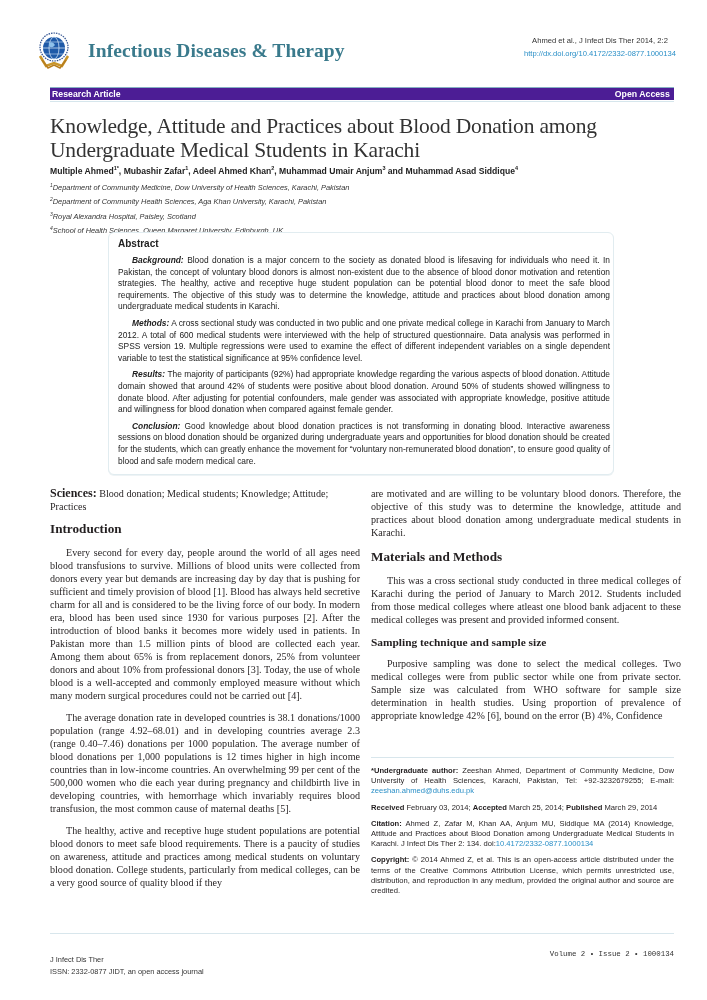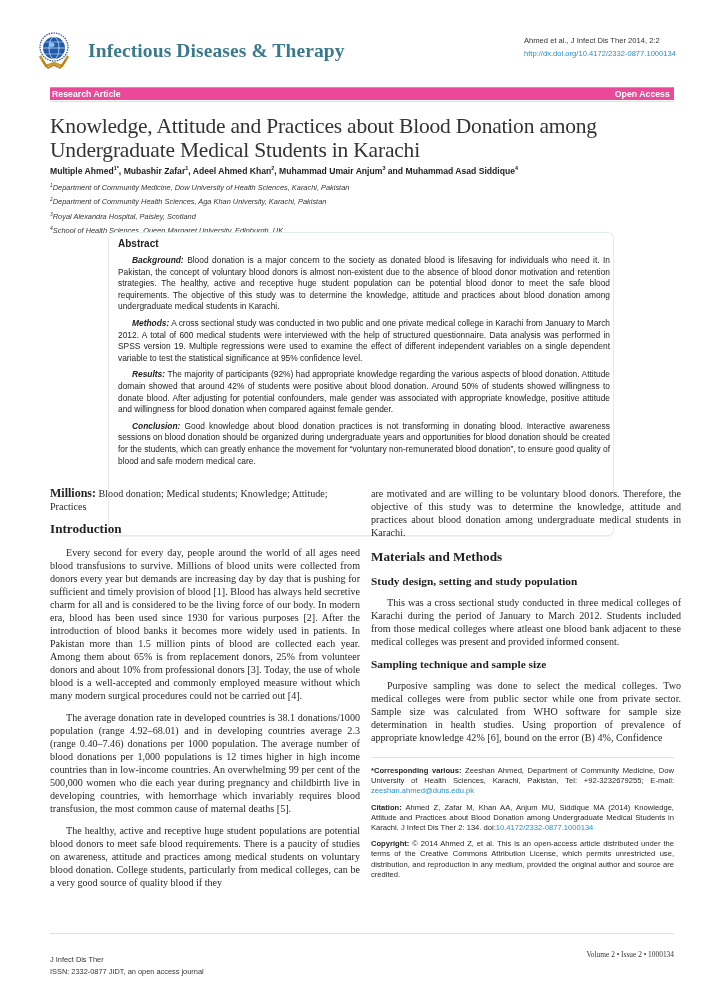--- a/index.html
+++ b/index.html
@@ -2,37 +2,37 @@
 <html><head>
 <meta charset="utf-8">
 <style>
   * { box-sizing: border-box; margin: 0; padding: 0; }
   html, body { width: 707px; height: 1000px; background: #ffffff; overflow: hidden; }
   body { position: relative; font-family: "Liberation Serif", serif; color: #231f20; }
 
   .header { position: absolute; left: 36px; top: 30px; width: 640px; height: 46px; }
   .logo { position: absolute; left: 0; top: 0; width: 36px; height: 40px; }
   .journal-title { position: absolute; left: 52px; top: 10px; font-family: "Liberation Serif", serif; font-weight: bold; font-size: 19.5px; color: #3a7a8c; letter-spacing: 0.1px; }
-  .citation-top { position: absolute; right: 0; top: 4px; text-align: left; font-family: "Liberation Sans", sans-serif; font-size: 7.6px; line-height: 13px; }
+  .citation-top { position: absolute; right: 0; top: 4px; text-align: center; font-family: "Liberation Sans", sans-serif; font-size: 7.6px; line-height: 13px; }
   .citation-top .cite { color: #333; }
   .citation-top .doi { color: #2a8fc7; }
 
-  .banner { position: absolute; left: 50px; top: 87px; width: 624px; height: 13px; background: #ec4899; border-top: 1px solid #86b1c3; }
+  .banner { position: absolute; left: 50px; top: 87px; width: 624px; height: 13px; background: #4c1d95; border-top: 1px solid #86b1c3; }
   .banner span { position: absolute; top: 0; font-family: "Liberation Sans", sans-serif; font-weight: bold; font-size: 9.5px; color: #ffffff; line-height: 12px; transform: scaleX(0.92); }
   .banner .left { left: 2px; transform-origin: left center; }
   .banner .right { right: 4px; transform-origin: right center; }
   .banner-rule { position: absolute; left: 50px; top: 101px; width: 624px; height: 1px; background: #d6e6ec; }
 
   .title { position: absolute; left: 50px; top: 114px; width: 620px; font-family: "Liberation Serif", serif; font-size: 21.5px; line-height: 24px; color: #333; font-weight: normal; letter-spacing: -0.2px; }
   .authors { position: absolute; left: 50px; top: 165px; font-family: "Liberation Sans", sans-serif; font-weight: bold; font-size: 8.6px; color: #222; }
   .authors sup { font-size: 5.5px; }
   .affils { position: absolute; left: 50px; top: 180px; font-family: "Liberation Sans", sans-serif; font-style: italic; font-size: 7.4px; line-height: 10.8px; color: #333; }
   .affils sup { font-size: 5px; }
 
-  .abstract-box { position: absolute; left: 108px; top: 232px; width: 506px; height: 304px; border: 1px solid #e1ecf0; border-radius: 6px; background: #fff; box-shadow: 0 1px 0 #eef3f5; }
+  .abstract-box { position: absolute; left: 108px; top: 232px; width: 506px; height: 243px; border: 1px solid #e1ecf0; border-radius: 6px; background: #fff; box-shadow: 0 1px 0 #eef3f5; }
   .abstract-heading { position: absolute; left: 9px; top: 5px; font-family: "Liberation Sans", sans-serif; font-weight: bold; font-size: 10px; color: #222; }
   .abstract-body { position: absolute; left: 9px; top: 22px; width: 492px; font-family: "Liberation Sans", sans-serif; font-size: 8.4px; line-height: 11.6px; color: #222; text-align: justify; }
   .abstract-body p { text-indent: 14px; margin-bottom: 5px; }
   .abstract-body b { font-weight: bold; font-style: italic; }
 
   .col { position: absolute; top: 487px; width: 310px; font-family: "Liberation Serif", serif; font-size: 10.1px; line-height: 13px; color: #231f20; text-align: justify; }
   .col-left { left: 50px; }
   .col-right { left: 371px; }
   .col p { text-indent: 16px; margin-bottom: 9px; }
   .col p.noindent { text-indent: 0; }
@@ -40,21 +40,21 @@
   .h1 { font-weight: bold; font-size: 13.2px; line-height: 16px; margin: 1px 0 9px 0; }
   .h2 { font-weight: bold; font-size: 11.4px; line-height: 14px; margin: 0 0 8px 0; }
 
   .foot-rule { position: absolute; left: 371px; top: 757px; width: 303px; height: 1px; background: #d8e6ec; }
   .footnotes { position: absolute; left: 371px; top: 766px; width: 303px; font-family: "Liberation Sans", sans-serif; font-size: 7.6px; line-height: 10.2px; color: #231f20; text-align: justify; }
   .footnotes p { margin-bottom: 6px; }
   .footnotes .link { color: #2a8fc7; }
 
   .page-rule { position: absolute; left: 50px; top: 933px; width: 624px; height: 1px; background: #d8e6ec; }
   .footer-left { position: absolute; left: 50px; top: 943px; font-family: "Liberation Sans", sans-serif; font-size: 7.4px; line-height: 12px; color: #333; margin-top: 11px; }
-  .footer-right { position: absolute; right: 33px; top: 950px; font-family: Liberation Serif, serif; font-size: 7.4px; color: #333; }
+  .footer-right { position: absolute; right: 33px; top: 950px; font-family: Liberation Mono, monospace; font-size: 7.4px; color: #333; }
 </style>
 </head>
 <body>
 
 <div class="header">
   <div class="logo">
     <svg width="36" height="40" viewBox="0 0 36 40">
       <path d="M4 26 L10 36 L18 33 L26 36 L32 26" fill="none" stroke="#c9962a" stroke-width="2.5"></path>
       <path d="M6 30 L12 38 L18 35 L24 38 L30 30" fill="none" stroke="#b87d1e" stroke-width="1.5"></path>
       <circle cx="18" cy="17" r="14" fill="none" stroke="#2d4f8e" stroke-width="1.2" stroke-dasharray="1.5 1"></circle>
@@ -100,39 +100,39 @@
   <div class="abstract-heading">Abstract</div>
   <div class="abstract-body">
     <p><b>Background:</b> <span>Blood donation is a major concern to the society as donated blood is lifesaving for individuals who need it. In Pakistan, the concept of voluntary blood donors is almost non-existent due to the absence of blood donor motivation and retention strategies. The healthy, active and receptive huge student population can be potential blood donor to meet the safe blood requirements. The objective of this study was to determine the knowledge, attitude and practices about blood donation among undergraduate medical students in Karachi.</span></p>
     <p><b>Methods:</b> <span>A cross sectional study was conducted in two public and one private medical college in Karachi from January to March 2012. A total of 600 medical students were interviewed with the help of structured questionnaire. Data analysis was performed in SPSS version 19. Multiple regressions were used to examine the effect of different independent variables on a single dependent variable to test the statistical significance at 95% confidence level.</span></p>
     <p><b>Results:</b> <span>The majority of participants (92%) had appropriate knowledge regarding the various aspects of blood donation. Attitude domain showed that around 42% of students were positive about blood donation. Around 50% of students showed willingness to donate blood. After adjusting for potential confounders, male gender was associated with appropriate knowledge, positive attitude and willingness for blood donation when compared against female gender.</span></p>
     <p><b>Conclusion:</b> <span>Good knowledge about blood donation practices is not transforming in donating blood. Interactive awareness sessions on blood donation should be organized during undergraduate years and opportunities for blood donation should be created for the students, which can greatly enhance the movement for “voluntary non-remunerated blood donation”, to ensure good quality of blood and safe modern medical care.</span></p>
   </div>
 </div>
 
 <div class="col col-left">
-  <p class="noindent" style="text-align:left;margin-bottom:8px;"><span class="keywords-label">Millions:</span> <span>Blood donation; Medical students; Knowledge; Attitude; Practices</span></p>
+  <p class="noindent" style="text-align:left;margin-bottom:8px;"><span class="keywords-label">Sciences:</span> <span>Blood donation; Medical students; Knowledge; Attitude; Practices</span></p>
   <div class="h1">Introduction</div>
   <p>Every second for every day, people around the world of all ages need blood transfusions to survive. Millions of blood units were collected from donors every year but demands are increasing day by day that is pushing for sufficient and timely provision of blood [1]. Blood has always held secretive charm for all and is considered to be the living force of our body. In modern era, blood has been used since 1930 for various purposes [2]. After the introduction of blood banks it becomes more widely used in patients. In Pakistan more than 1.5 million pints of blood are collected each year. Among them about 65% is from replacement donors, 25% from volunteer donors and about 10% from professional donors [3]. Today, the use of whole blood is a well-accepted and commonly employed measure without which many modern surgical procedures could not be carried out [4].</p>
   <p>The average donation rate in developed countries is 38.1 donations/1000 population (range 4.92–68.01) and in developing countries average 2.3 (range 0.40–7.46) donations per 1000 population. The average number of blood donations per 1,000 populations is 12 times higher in high income countries than in low-income countries. An overwhelming 99 per cent of the 500,000 women who die each year during pregnancy and childbirth live in developing countries, with hemorrhage which invariably requires blood transfusion, the most common cause of maternal deaths [5].</p>
   <p>The healthy, active and receptive huge student populations are potential blood donors to meet safe blood requirements. There is a paucity of studies on awareness, attitude and practices among medical students on voluntary blood donation. College students, particularly from medical colleges, can be a very good source of quality blood if they</p>
 </div>
 
 <div class="col col-right">
   <p class="noindent" style="margin-bottom:10px;">are motivated and are willing to be voluntary blood donors. Therefore, the objective of this study was to determine the knowledge, attitude and practices about blood donation among undergraduate medical students in Karachi.</p>
   <div class="h1">Materials and Methods</div>
-  <div class="h2">Study design, setting and study population</div>
   <p>This was a cross sectional study conducted in three medical colleges of Karachi during the period of January to March 2012. Students included from those medical colleges where atleast one blood bank adjacent to these medical colleges was present and provided informed consent.</p>
   <div class="h2">Sampling technique and sample size</div>
   <p>Purposive sampling was done to select the medical colleges. Two medical colleges were from public sector while one from private sector. Sample size was calculated from WHO software for sample size determination in health studies. Using proportion of prevalence of appropriate knowledge 42% [6], bound on the error (B) 4%, Confidence</p>
 </div>
 
 <div class="foot-rule"></div>
 <div class="footnotes">
-  <p><b>*Corresponding various:</b> <span>Zeeshan Ahmed, Department of Community Medicine, Dow University of Health Sciences, Karachi, Pakistan, Tel: +92-3232679255; E-mail:</span> <span class="link">zeeshan.ahmed@duhs.edu.pk</span></p>
+  <p><b>*Undergraduate author:</b> <span>Zeeshan Ahmed, Department of Community Medicine, Dow University of Health Sciences, Karachi, Pakistan, Tel: +92-3232679255; E-mail:</span> <span class="link">zeeshan.ahmed@duhs.edu.pk</span></p>
+  <p><b>Received</b> <span>February 03, 2014;</span> <b>Accepted</b> <span>March 25, 2014;</span> <b>Published</b> <span>March 29, 2014</span></p>
   <p><b>Citation:</b> <span>Ahmed Z, Zafar M, Khan AA, Anjum MU, Siddique MA (2014) Knowledge, Attitude and Practices about Blood Donation among Undergraduate Medical Students in Karachi. J Infect Dis Ther 2: 134. doi:</span><span class="link">10.4172/2332-0877.1000134</span></p>
   <p><b>Copyright:</b> <span>© 2014 Ahmed Z, et al. This is an open-access article distributed under the terms of the Creative Commons Attribution License, which permits unrestricted use, distribution, and reproduction in any medium, provided the original author and source are credited.</span></p>
 </div>
 
 <div class="page-rule"></div>
 <div class="footer-left">
   <div>J Infect Dis Ther</div>
   <div>ISSN: 2332-0877 JIDT, an open access journal</div>
 </div>
 <div class="footer-right">Volume 2 • Issue 2 • 1000134</div>

